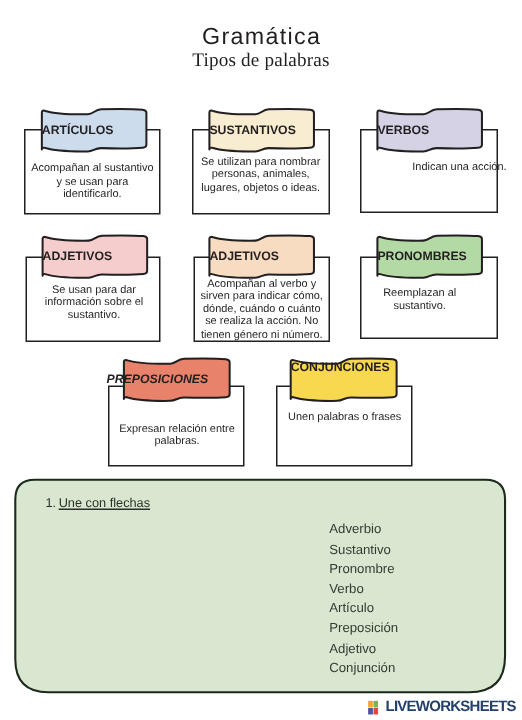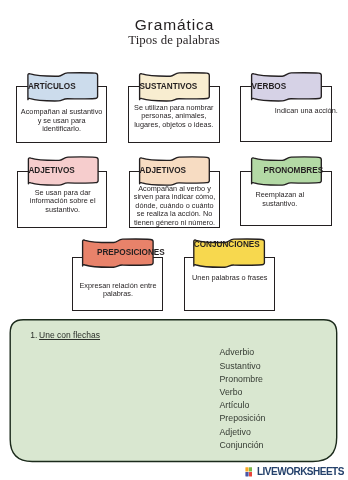--- a/index.html
+++ b/index.html
@@ -106,32 +106,32 @@
       </div>
       <div class="card">
         <div class="box" style="left: 240.3px; top: 170.5px; width: 91.3px; height: 55px;"></div>
         <div class="desc" style="left: 242.3px; top: 191.4px; width: 75px;">
           <div>Reemplazan al</div>
           <div>sustantivo.</div>
         </div>
         <svg class="ribbon" viewBox="0 0 348 480" width="348" height="480" style="left: 0px; top: 0px;">
           <path d="M 251.60,159.12 C 251.60,158.17 252.44,157.55 254.11,158.17 C 259.27,159.91 272.51,160.53 282.27,160.42 C 285.89,160.36 286.87,157.21 291.19,157.10 C 300.39,156.88 312.94,156.88 318.79,157.38 C 320.53,157.55 321.30,158.17 321.30,159.40 L 321.30,180.65 C 321.30,181.88 320.53,182.50 318.79,182.67 C 312.94,183.18 300.39,183.18 291.19,182.95 C 286.87,182.84 285.89,185.09 282.27,185.14 C 272.51,185.26 259.27,184.64 254.11,182.90 C 252.44,182.28 251.60,182.90 251.60,183.85 Z" fill="#b3d9a5" stroke="#231f20" stroke-width="1.35" stroke-linejoin="round"></path>
         </svg>
-        <div class="rlabel" style="left: 251.6px; width: 69.7px; top: 166.1px; margin-left: 12px;">PRONOMBRES</div>
+        <div class="rlabel" style="left: 251.6px; width: 69.7px; top: 166.1px;">PRONOMBRES</div>
       </div>
       <div class="card">
         <div class="box" style="left: 72px; top: 256.8px; width: 91.3px; height: 54px;"></div>
         <div class="desc" style="left: 74px; top: 282px; width: 88px;">
           <div>Expresan relación entre</div>
           <div>palabras.</div>
         </div>
         <svg class="ribbon" viewBox="0 0 348 480" width="348" height="480" style="left: 0px; top: 0px;">
           <path d="M 82.60,241.22 C 82.60,240.27 83.45,239.65 85.14,240.27 C 90.35,242.01 103.75,242.63 113.62,242.52 C 117.29,242.46 118.27,239.31 122.64,239.20 C 131.95,238.98 144.64,238.98 150.56,239.48 C 152.32,239.65 153.10,240.27 153.10,241.50 L 153.10,262.75 C 153.10,263.98 152.32,264.60 150.56,264.77 C 144.64,265.28 131.95,265.28 122.64,265.05 C 118.27,264.94 117.29,267.19 113.62,267.24 C 103.75,267.36 90.35,266.74 85.14,265.00 C 83.45,264.38 82.60,265.00 82.60,265.95 Z" fill="#e8826a" stroke="#231f20" stroke-width="1.35" stroke-linejoin="round"></path>
         </svg>
-        <div class="rlabel" style="left: 97px; width: 87px; top: 248.2px;">PREPOSICIONES</div>
+        <div class="rlabel" style="left: 71px; width: 87px; top: 248.2px; font-style: italic;">PREPOSICIONES</div>
       </div>
       <div class="card">
         <div class="box" style="left: 183.8px; top: 256.8px; width: 91px; height: 54px;"></div>
         <div class="desc" style="left: 185.8px; top: 274px; width: 88px;">
           <div>Unen palabras o frases</div>
         </div>
         <svg class="ribbon" viewBox="0 0 348 480" width="348" height="480" style="left: 0px; top: 0px;">
           <path d="M 193.80,241.22 C 193.80,240.27 194.65,239.65 196.34,240.27 C 201.57,242.01 214.98,242.63 224.86,242.52 C 228.54,242.46 229.52,239.31 233.90,239.20 C 243.22,238.98 255.93,238.98 261.86,239.48 C 263.62,239.65 264.40,240.27 264.40,241.50 L 264.40,262.75 C 264.40,263.98 263.62,264.60 261.86,264.77 C 255.93,265.28 243.22,265.28 233.90,265.05 C 229.52,264.94 228.54,267.19 224.86,267.24 C 214.98,267.36 201.57,266.74 196.34,265.00 C 194.65,264.38 193.80,265.00 193.80,265.95 Z" fill="#f7d84e" stroke="#231f20" stroke-width="1.35" stroke-linejoin="round"></path>
         </svg>
         <div class="rlabel" style="left: 193.8px; width: 53px; top: 240px;">CONJUNCIONES</div>

